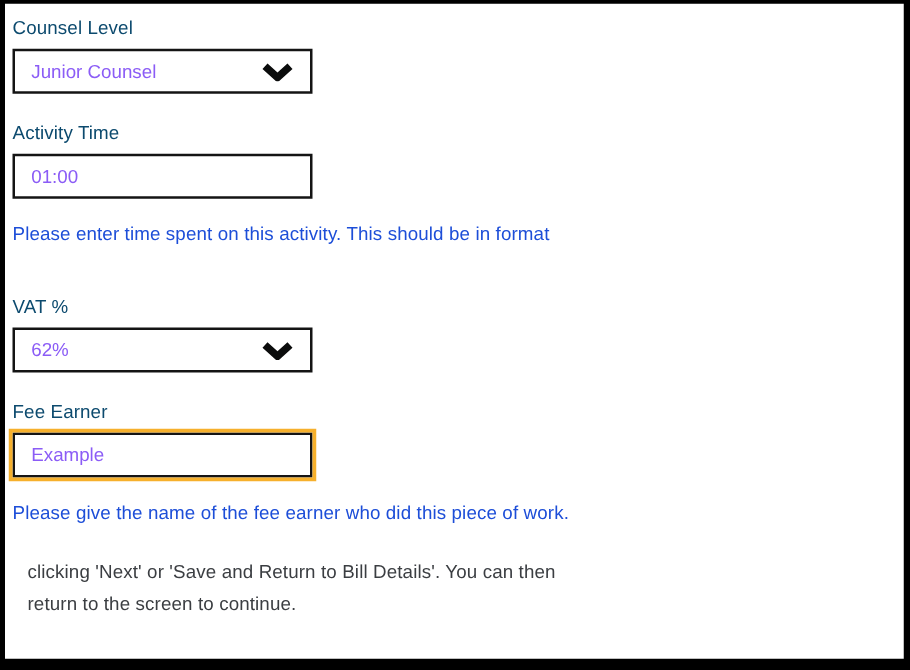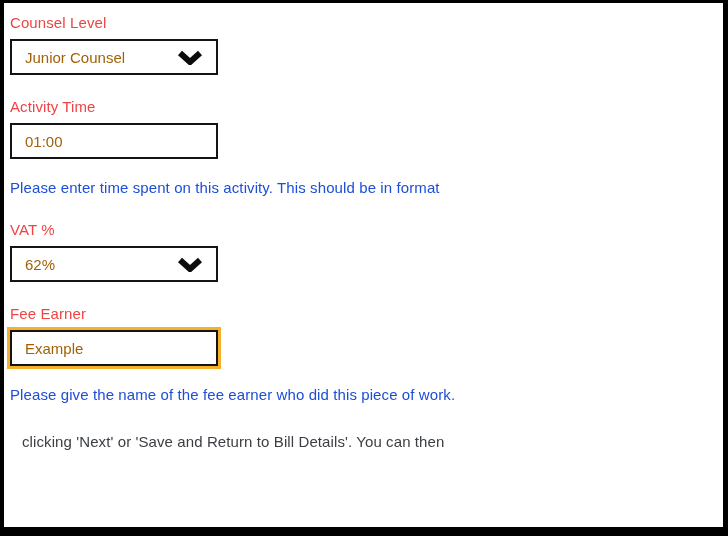--- a/index.html
+++ b/index.html
@@ -13,33 +13,33 @@
     width: 728px; height: 536px;
     border: solid #000000;
     border-width: 3px 5px 9px 4px;
     background: #ffffff;
     padding: 10px 8px 0 6px;
     overflow: hidden;
   }
   .field-label {
     font-size: 15px;
     line-height: 20px;
-    color: #ef4444;
+    color: #0c4a6e;
     letter-spacing: 0.1px;
   }
   .control {
     box-sizing: border-box;
-    width: 208px; height: 36px;
+    width: 240px; height: 36px;
     border: 2px solid #141414;
     background: #ffffff;
     display: flex;
     align-items: center;
     padding: 0 13px;
     font-size: 15px;
-    color: #a16207;
+    color: #8b5cf6;
     margin-top: 6px;
   }
   .select-box { justify-content: space-between; cursor: pointer; }
   .select-box .chevron { flex: 0 0 auto; margin-left: 8px; display: block; }
   input.control {
     font-family: Liberation Sans, sans-serif;
     display: block;
     padding: 0 13px;
     outline: none;
   }
@@ -49,21 +49,21 @@
   }
   .spacer-lg { height: 22px; }
   .hint {
     margin-top: 16px;
     font-size: 15px;
     line-height: 25px;
     color: #1d4ed8;
     letter-spacing: 0.1px;
   }
   .hint span { display: block; }
-  .label-after-hint { margin-top: 20px; }
+  .label-after-hint { margin-top: 36px; }
   .tip {
     margin-top: 22px;
     padding-left: 12px;
     font-size: 15px;
     line-height: 26px;
     color: #3b3e42;
     letter-spacing: 0.1px;
   }
   .tip-line { display: block; }
   .info-icon {
@@ -115,15 +115,16 @@
 
   <div class="field-label">Fee Earner</div>
   <input class="control focused" type="text" value="Example" style="">
 
   <div class="hint">
     <span>Please give the name of the fee earner who did this piece of work.</span>
   </div>
 
   <div class="tip">
     <span class="tip-line">clicking 'Next' or 'Save and Return to Bill Details'. You can then</span>
+    <span class="tip-line">return to the screen to continue.</span>
   </div>
 
 </div>
 
 </body></html>

